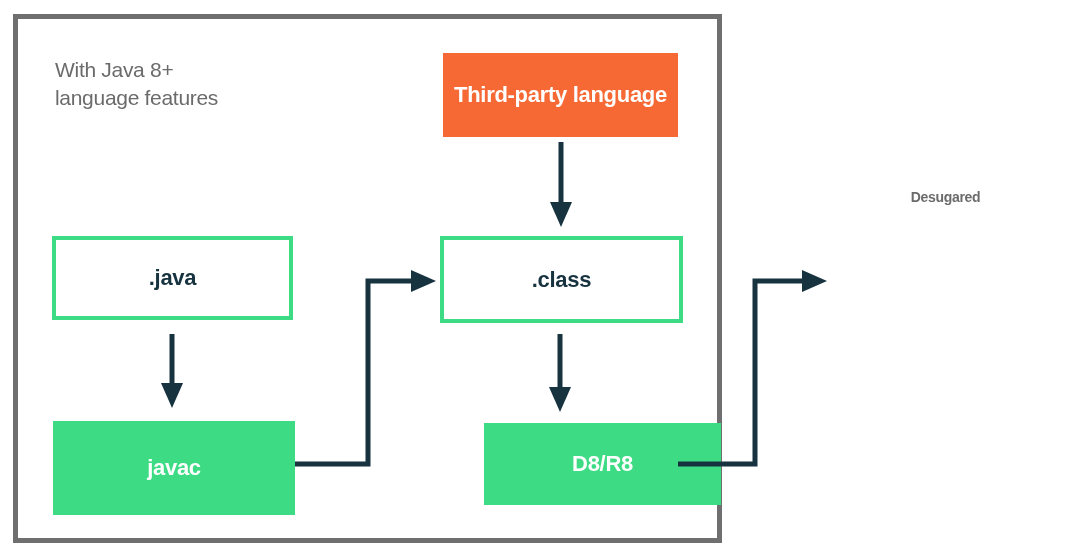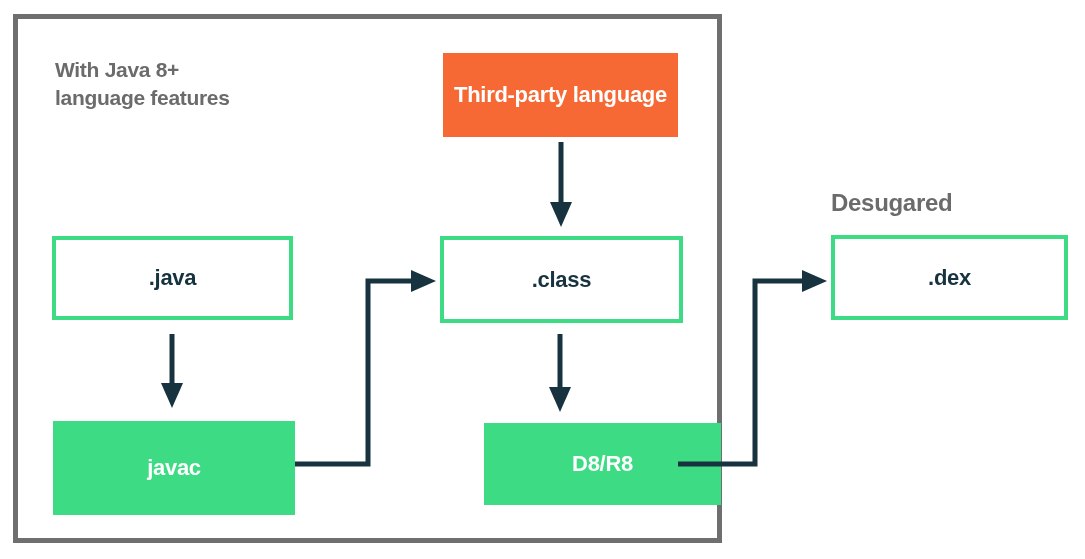--- a/index.html
+++ b/index.html
@@ -15,21 +15,21 @@
     font-family:"Liberation Sans","DejaVu Sans",sans-serif;
     width:1085px;height:559px;position:relative;overflow:hidden;
   }
   .canvas{position:absolute;left:0;top:0;width:1085px;height:559px;}
   .outer-box{
     position:absolute;left:13px;top:14px;width:709px;height:529px;
     border:5px solid var(--gray-border);background:transparent;
   }
   .note{
     position:absolute;left:55px;top:56px;
-    font-size:21px;font-weight:bold;line-height:1.35;
+    font-size:21px;font-weight:normal;line-height:1.35;
     letter-spacing:-0.3px;color:var(--gray-text);
     white-space:pre-line;
   }
   .node{
     position:absolute;display:flex;align-items:center;justify-content:center;
     font-size:22px;font-weight:bold;letter-spacing:-0.3px;
   }
   .node.outline{
     background:#ffffff;border:4px solid var(--green);color:var(--navy);
   }
@@ -40,21 +40,21 @@
     background:var(--orange);color:#ffffff;border:none;
   }
   .n-third{left:443px;top:53px;width:235px;height:84px;}
   .n-java{left:52px;top:236px;width:241px;height:84px;}
   .n-class{left:440px;top:236px;width:243px;height:87px;}
   .n-dex{left:831px;top:235px;width:237px;height:85px;}
   .n-javac{left:53px;top:421px;width:242px;height:94px;}
   .n-d8r8{left:441px;top:423px;width:237px;height:82px;margin-left:43px;}
   .desugared{
     position:absolute;left:831px;top:189px;width:229px;
-    text-align:left;font-size:24px;font-weight:bold;
+    text-align:center;font-size:14px;font-weight:bold;
     letter-spacing:-0.3px;color:var(--gray-text);
   }
   svg.arrows{position:absolute;left:0;top:0;width:1085px;height:559px;pointer-events:none;}
   svg.arrows .edge{stroke:var(--navy);fill:none;}
   svg.arrows .head{fill:var(--navy);}
 </style>
 </head>
 <body>
 
 <div class="canvas">
@@ -69,23 +69,20 @@
   </div>
 
   <div class="node outline n-class">
     <span>.class</span>
   </div>
 
   <div class="node outline n-java">
     <span>.java</span>
   </div>
 
-  <div class="node outline n-dex">
-    <span>.dex</span>
-  </div>
 
   <div class="node fill-green n-javac">
     <span>javac</span>
   </div>
 
   <div class="node fill-green n-d8r8">
     <span>D8/R8</span>
   </div>
 
   <div class="desugared">Desugared</div>

